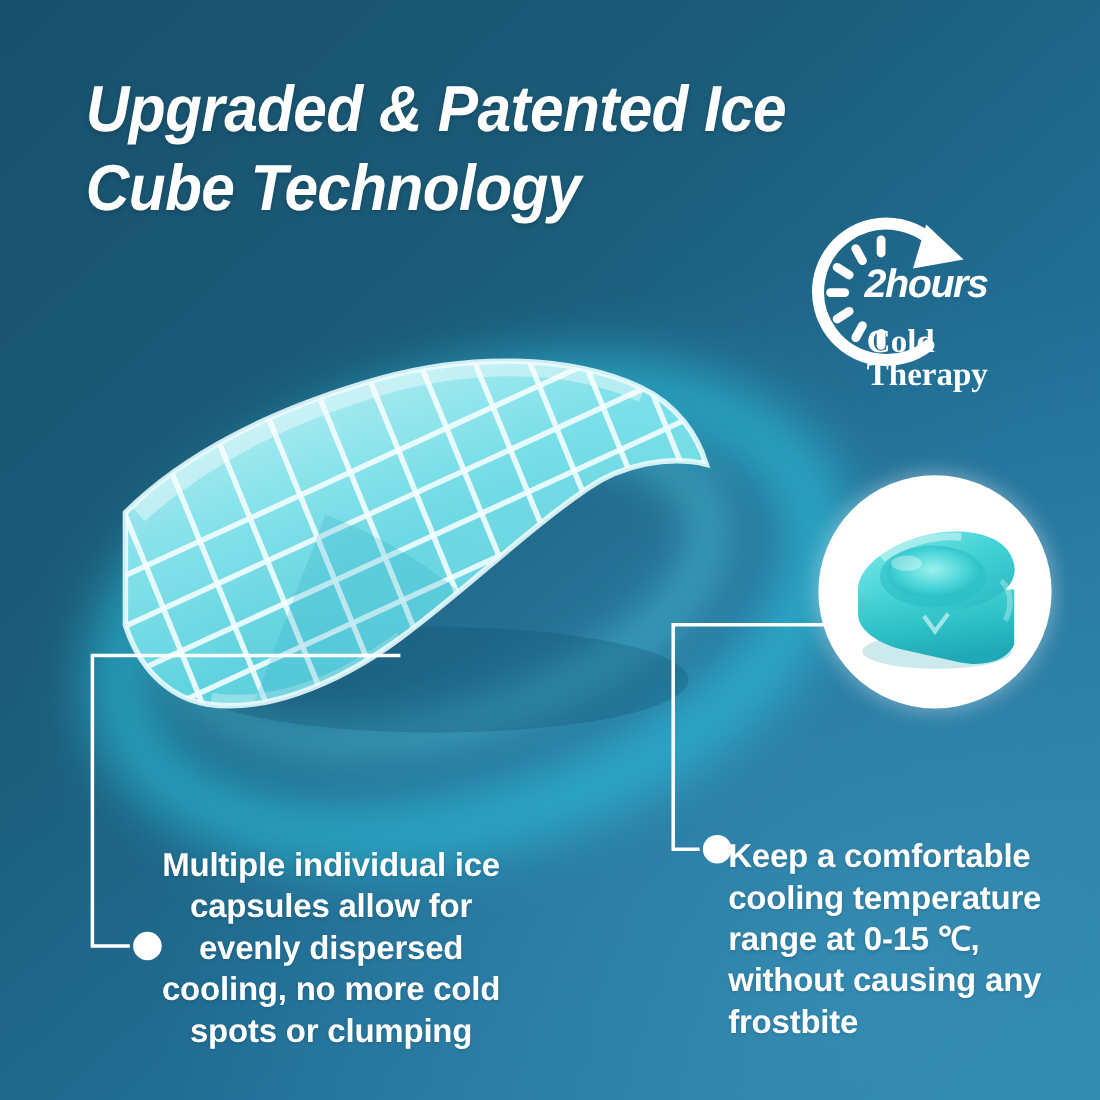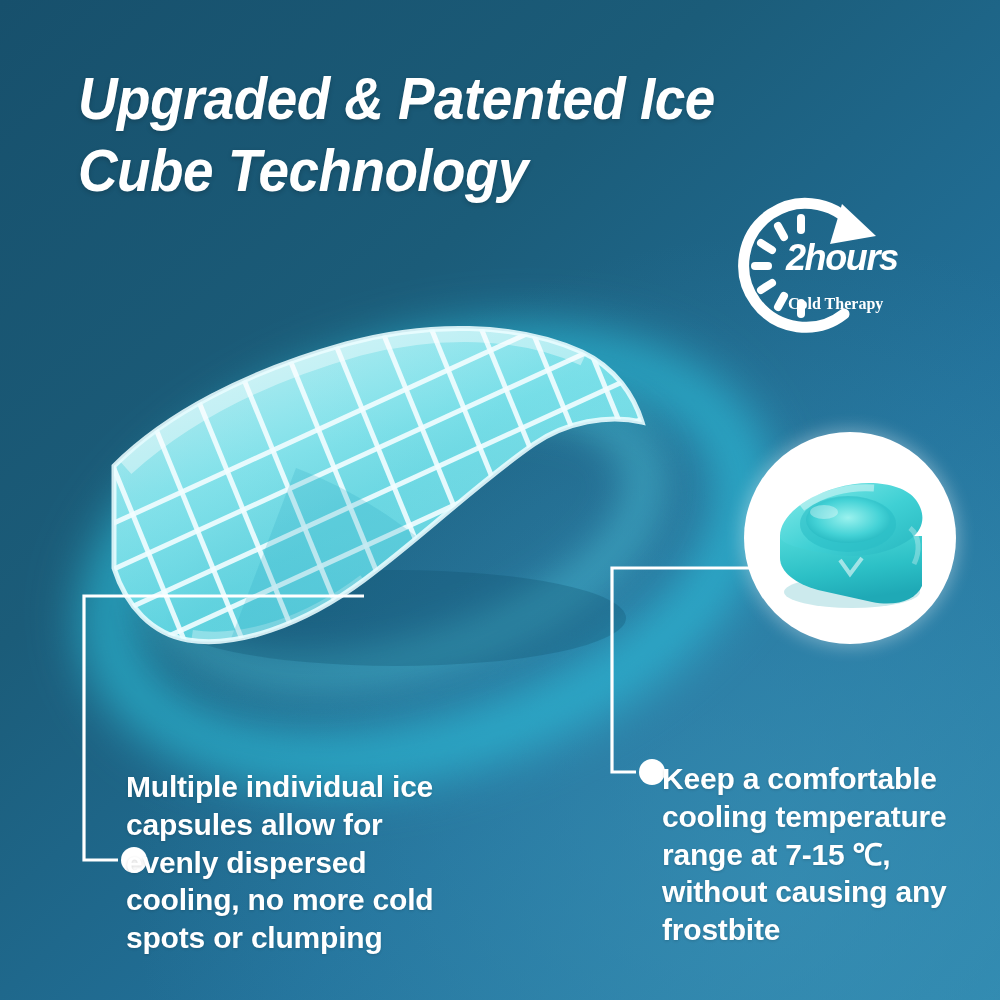--- a/index.html
+++ b/index.html
@@ -86,21 +86,21 @@
   .caption {
     position: absolute;
     color: #ffffff;
     font-size: 30px;
     line-height: 1.26;
     font-weight: 700;
     letter-spacing: -0.2px;
     white-space: pre-line;
     text-shadow: 0 1px 3px rgba(0,0,0,0.16);
   }
-  .caption-left  { left: 126px; top: 768px; width: 330px; }
+  .caption-left  { left: 136px; top: 768px; width: 330px; text-align: center; }
   .caption-right { left: 662px; top: 760px; width: 320px; }
 
   
   .inset {
     position: absolute;
     left: 744px;
     top: 432px;
     width: 212px;
     height: 212px;
   }
@@ -145,21 +145,21 @@
     font-style: italic;
     letter-spacing: -1.4px;
     line-height: 1;
   }
   .badge-sub {
     position: absolute;
     left: 62px;
     top: 110px;
     color: #ffffff;
     font-family: "Liberation Serif", serif;
-    font-size: 16px;
+    font-size: 30px;
     font-weight: 700;
     line-height: 1;
   }
 </style>
 </head>
 <body>
 
 <div id="stage">
 
   <div class="headline">Upgraded &amp; Patented Ice
@@ -279,21 +279,21 @@
   </div>
 
   <div class="caption caption-left">Multiple individual ice
 capsules allow for
 evenly dispersed
 cooling, no more cold
 spots or clumping</div>
 
   <div class="caption caption-right">Keep a comfortable
 cooling temperature
-range at 7-15 ℃,
+range at 0-15 ℃,
 without causing any
 frostbite</div>
 
   <div class="inset">
     <div class="inset-disc"></div>
     <svg viewBox="0 0 212 212">
       <defs>
         <linearGradient id="capFront" x1="0" y1="0" x2="0.3" y2="1">
           <stop offset="0%" stop-color="#4fd8d8"></stop>
           <stop offset="60%" stop-color="#2cc0c6"></stop>

